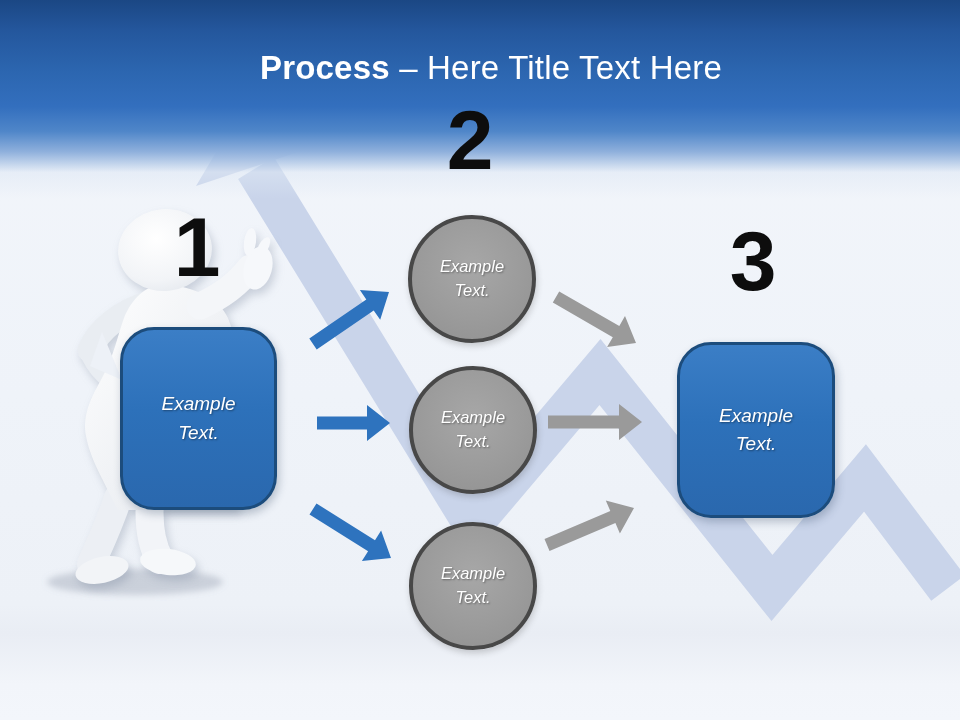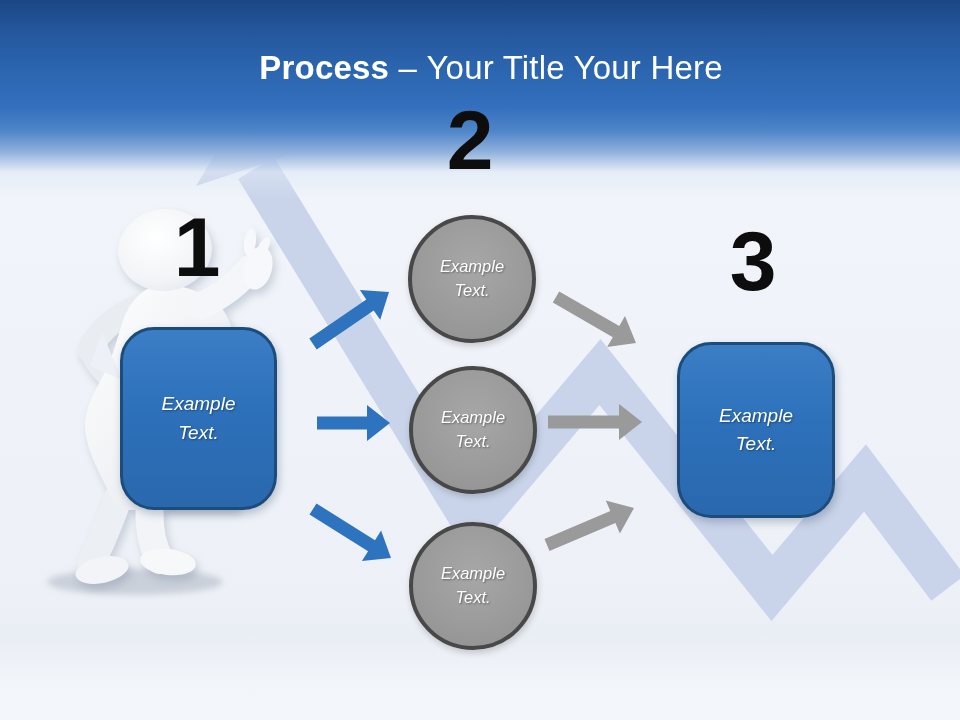--- a/index.html
+++ b/index.html
@@ -69,21 +69,21 @@
 </style>
 </head>
 <body>
 
 <svg class="layer" style="z-index:1" viewBox="0 0 960 720">
   <polyline id="trend-path" points="948,588 865,478 772,588 600,372 473,522 256,168" fill="none" stroke="#c9d4ea" stroke-width="42" stroke-linejoin="miter"></polyline>
   <polygon id="trend-head" points="240,112 310,148 196,186" fill="#c9d4ea"></polygon>
 </svg>
 
 <div class="header">
-  <h1 class="title"><span class="emph">Process</span>&nbsp;<span>–</span>&nbsp;<span>Your Title Your Here</span></h1>
+  <h1 class="title"><span class="emph">Process</span>&nbsp;<span>–</span>&nbsp;<span>Here Title Text Here</span></h1>
 </div>
 
 <svg class="layer" style="z-index:5" viewBox="0 0 960 720">
   <defs>
     <radialGradient id="headGrad" cx="0.42" cy="0.35" r="0.85">
       <stop offset="0" stop-color="#ffffff"></stop>
       <stop offset="0.6" stop-color="#f2f4f7"></stop>
       <stop offset="1" stop-color="#dde2e9"></stop>
     </radialGradient>
     <linearGradient id="bodyGrad" x1="0" y1="0" x2="1" y2="1">

